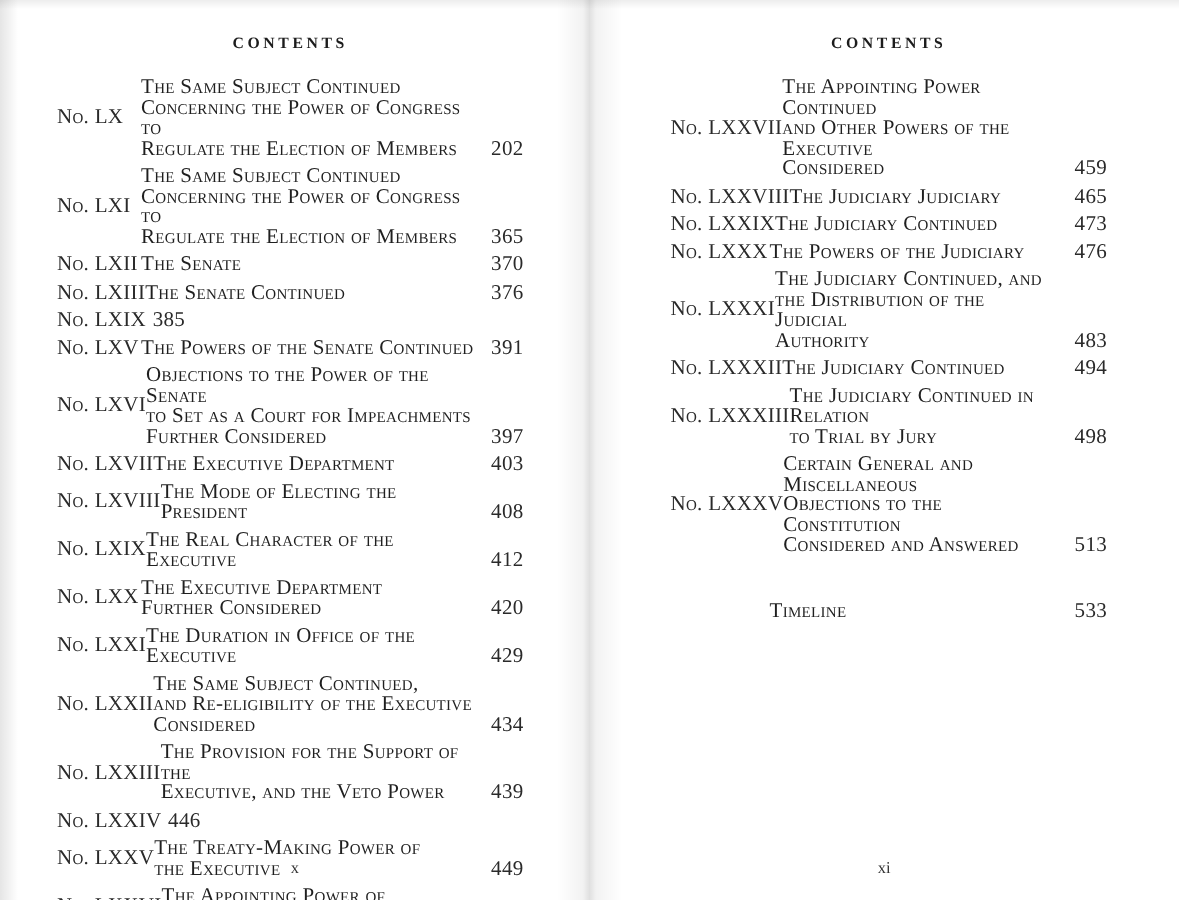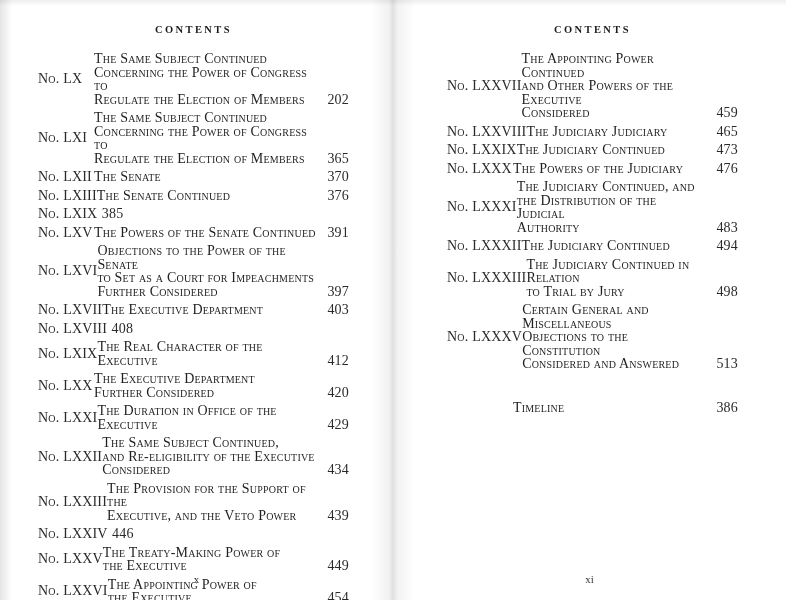--- a/index.html
+++ b/index.html
@@ -151,20 +151,21 @@
 Further Considered</span>
     <span class="pagenum">397</span>
   </div>
         <div class="entry">
     <span class="num">No. LXVII</span>
     <span class="title">The Executive Department</span>
     <span class="pagenum">403</span>
   </div>
         <div class="entry">
     <span class="num">No. LXVIII</span>
+    <span class="title">The Mode of Electing the President</span>
     <span class="pagenum">408</span>
   </div>
         <div class="entry">
     <span class="num">No. LXIX</span>
     <span class="title">The Real Character of the Executive</span>
     <span class="pagenum">412</span>
   </div>
         <div class="entry">
     <span class="num">No. LXX</span>
     <span class="title">The Executive Department
@@ -256,21 +257,21 @@
         <div class="entry">
     <span class="num">No. LXXXV</span>
     <span class="title">Certain General and Miscellaneous
 Objections to the Constitution
 Considered and Answered</span>
     <span class="pagenum">513</span>
   </div>
         <div class="entry spaced">
     <span class="num"></span>
     <span class="title">Timeline</span>
-    <span class="pagenum">386</span>
+    <span class="pagenum">533</span>
   </div>
       </div>
     <div class="folio">xi</div>
   </div>
 
   <div class="spine"></div>
   <div class="edge-left"></div>
   <div class="edge-right"></div>
   <div class="edge-top"></div>
 

